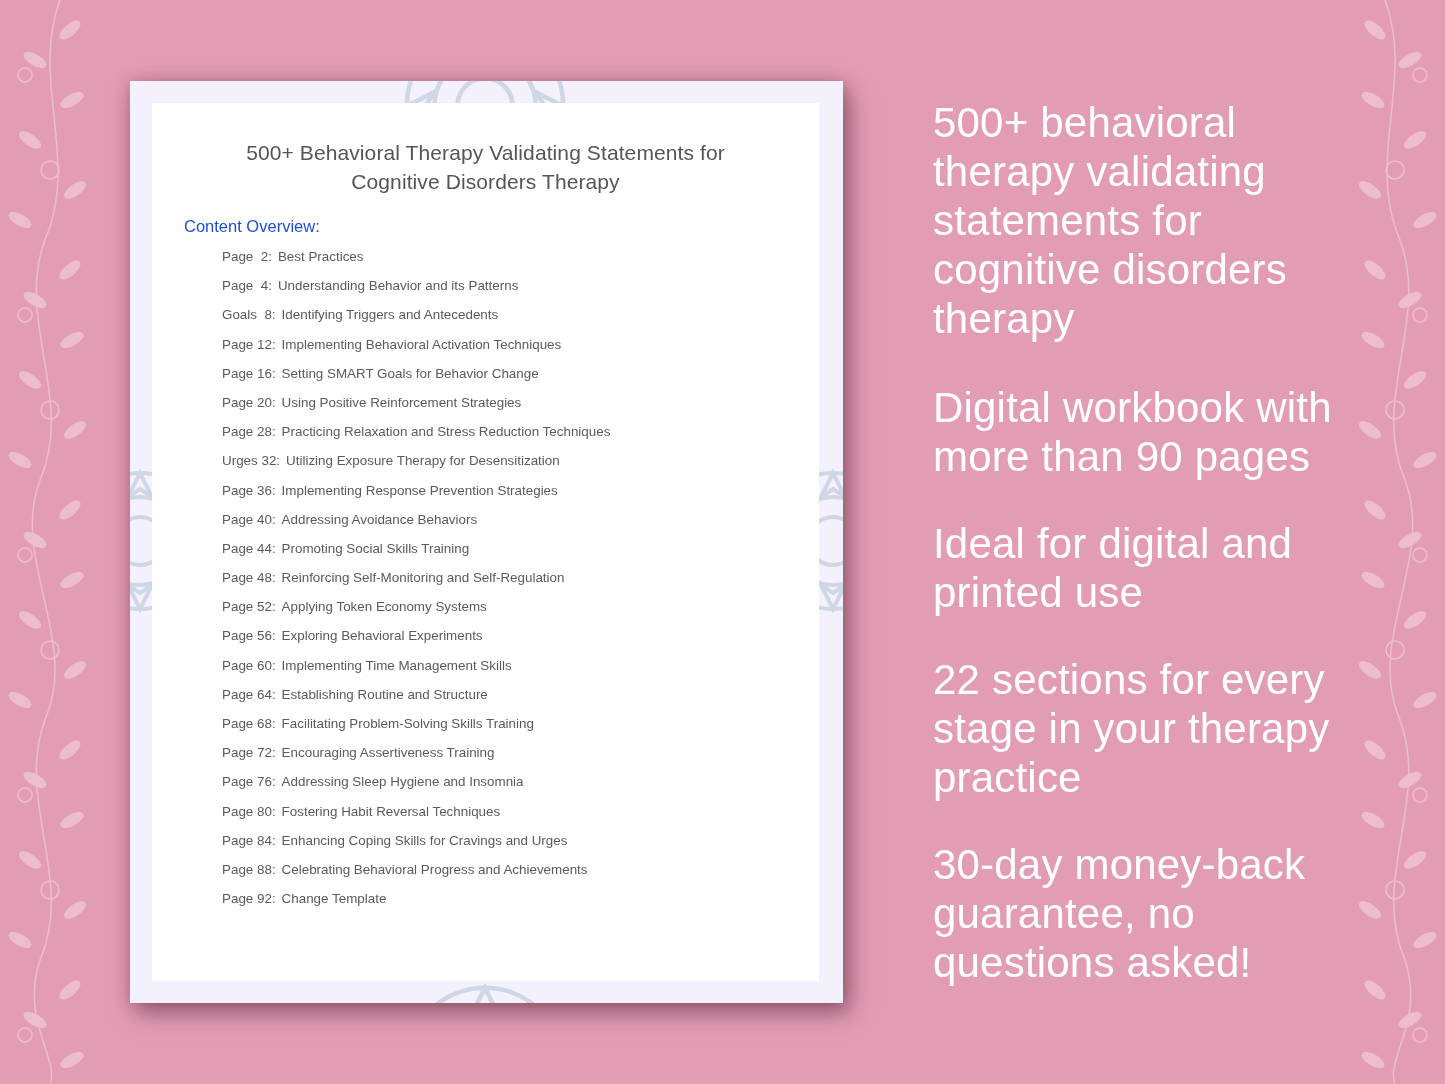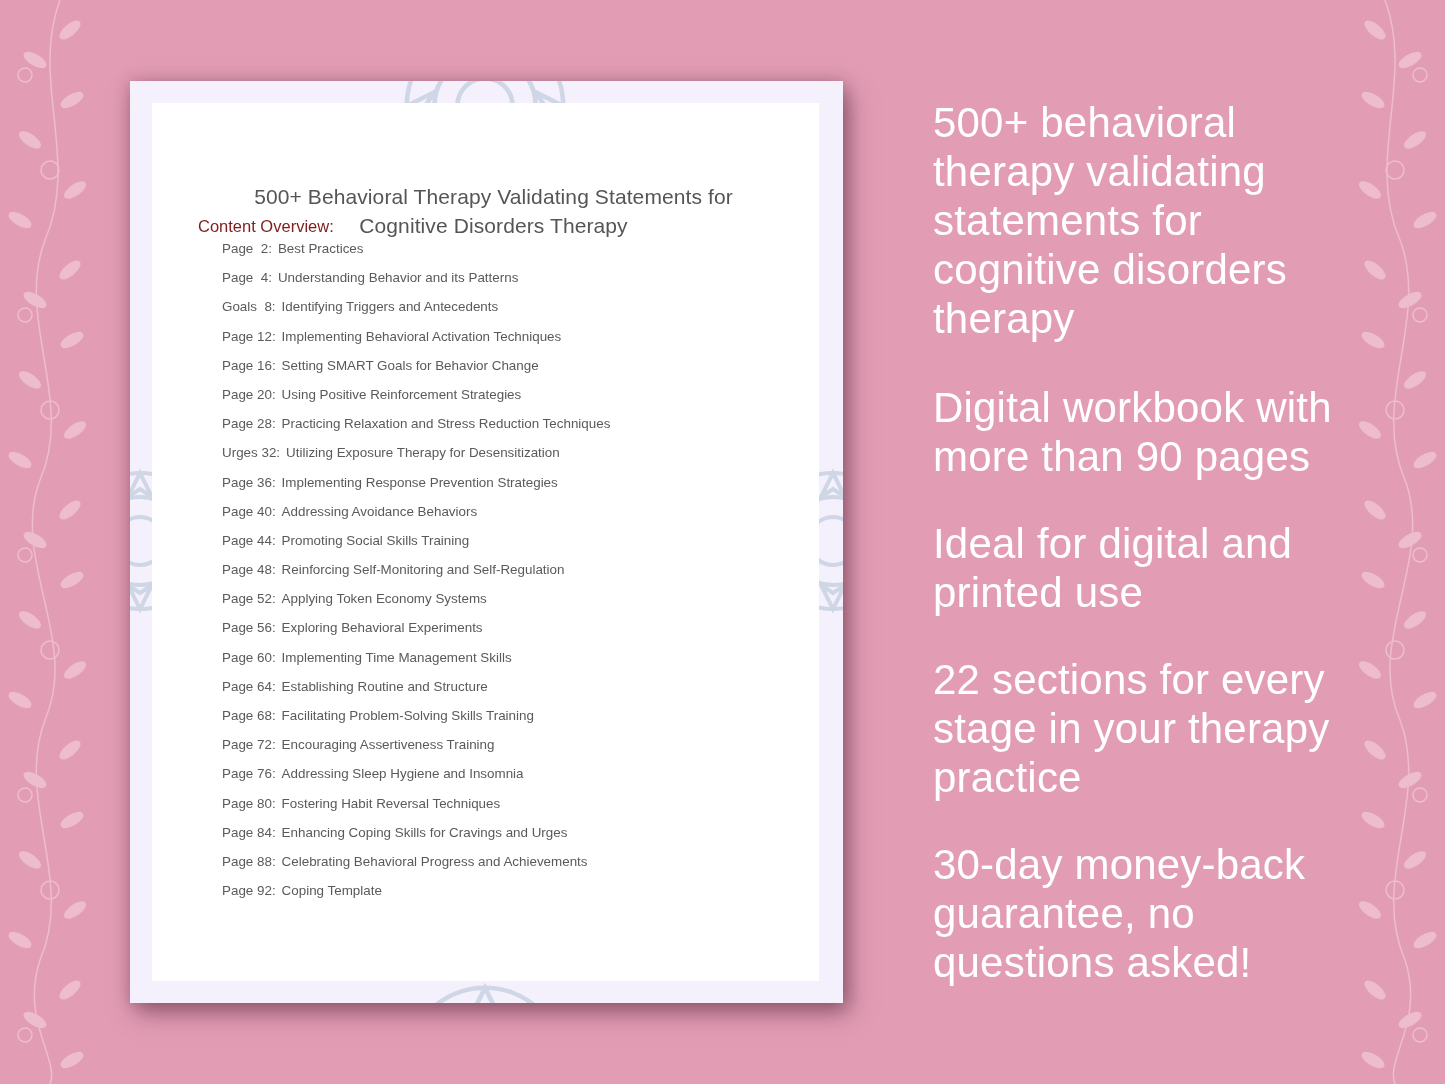--- a/index.html
+++ b/index.html
@@ -39,39 +39,38 @@
       stroke-width: 2;
     }
     .page-inner {
       position: absolute;
       left: 22px; top: 22px;
       width: 667px; height: 878px;
       background: #ffffff;
     }
     .doc-title {
       position: absolute;
-      left: 8px; top: 35px;
+      left: 0; top: 35px;
       width: 667px;
       text-align: center;
       color: #555555;
       font-size: 21px;
       line-height: 29px;
       font-weight: normal;
       letter-spacing: 0.1px;
-      margin-top: 44px;
     }
     .overview-label {
       position: absolute;
-      left: 46px; top: 114px;
-      color: #7f1d1d;
+      left: 32px; top: 114px;
+      color: #1d4ed8;
       font-size: 16.5px;
     }
     .toc {
       position: absolute;
-      left: 70px; top: 136px;
+      left: 70px; top: 144px;
       list-style: none;
     }
     .toc li {
       height: 29.2px;
       font-size: 13.4px;
       color: #5a5a5a;
       white-space: pre;
       line-height: 20px;
     }
     .toc .pg { display: inline-block; }
@@ -186,21 +185,21 @@
       <li><span class="pg">Page 52:</span><span class="sec">Applying Token Economy Systems</span></li>
       <li><span class="pg">Page 56:</span><span class="sec">Exploring Behavioral Experiments</span></li>
       <li><span class="pg">Page 60:</span><span class="sec">Implementing Time Management Skills</span></li>
       <li><span class="pg">Page 64:</span><span class="sec">Establishing Routine and Structure</span></li>
       <li><span class="pg">Page 68:</span><span class="sec">Facilitating Problem-Solving Skills Training</span></li>
       <li><span class="pg">Page 72:</span><span class="sec">Encouraging Assertiveness Training</span></li>
       <li><span class="pg">Page 76:</span><span class="sec">Addressing Sleep Hygiene and Insomnia</span></li>
       <li><span class="pg">Page 80:</span><span class="sec">Fostering Habit Reversal Techniques</span></li>
       <li><span class="pg">Page 84:</span><span class="sec">Enhancing Coping Skills for Cravings and Urges</span></li>
       <li><span class="pg">Page 88:</span><span class="sec">Celebrating Behavioral Progress and Achievements</span></li>
-      <li><span class="pg">Page 92:</span><span class="sec">Coping Template</span></li>
+      <li><span class="pg">Page 92:</span><span class="sec">Change Template</span></li>
     </ul>
   </div>
 </div>
 
 <div class="features">
   <p class="feature" style="width:380px;">500+ behavioral therapy validating statements for cognitive disorders therapy</p>
   <p class="feature" style="width:420px; margin-bottom:38px;">Digital workbook with more than 90 pages</p>
   <p class="feature" style="width:380px; margin-bottom:38px;">Ideal for digital and printed use</p>
   <p class="feature" style="width:410px; margin-bottom:38px;">22 sections for every stage in your therapy practice</p>
   <p class="feature" style="width:400px;">30-day money-back guarantee, no questions asked!</p>

